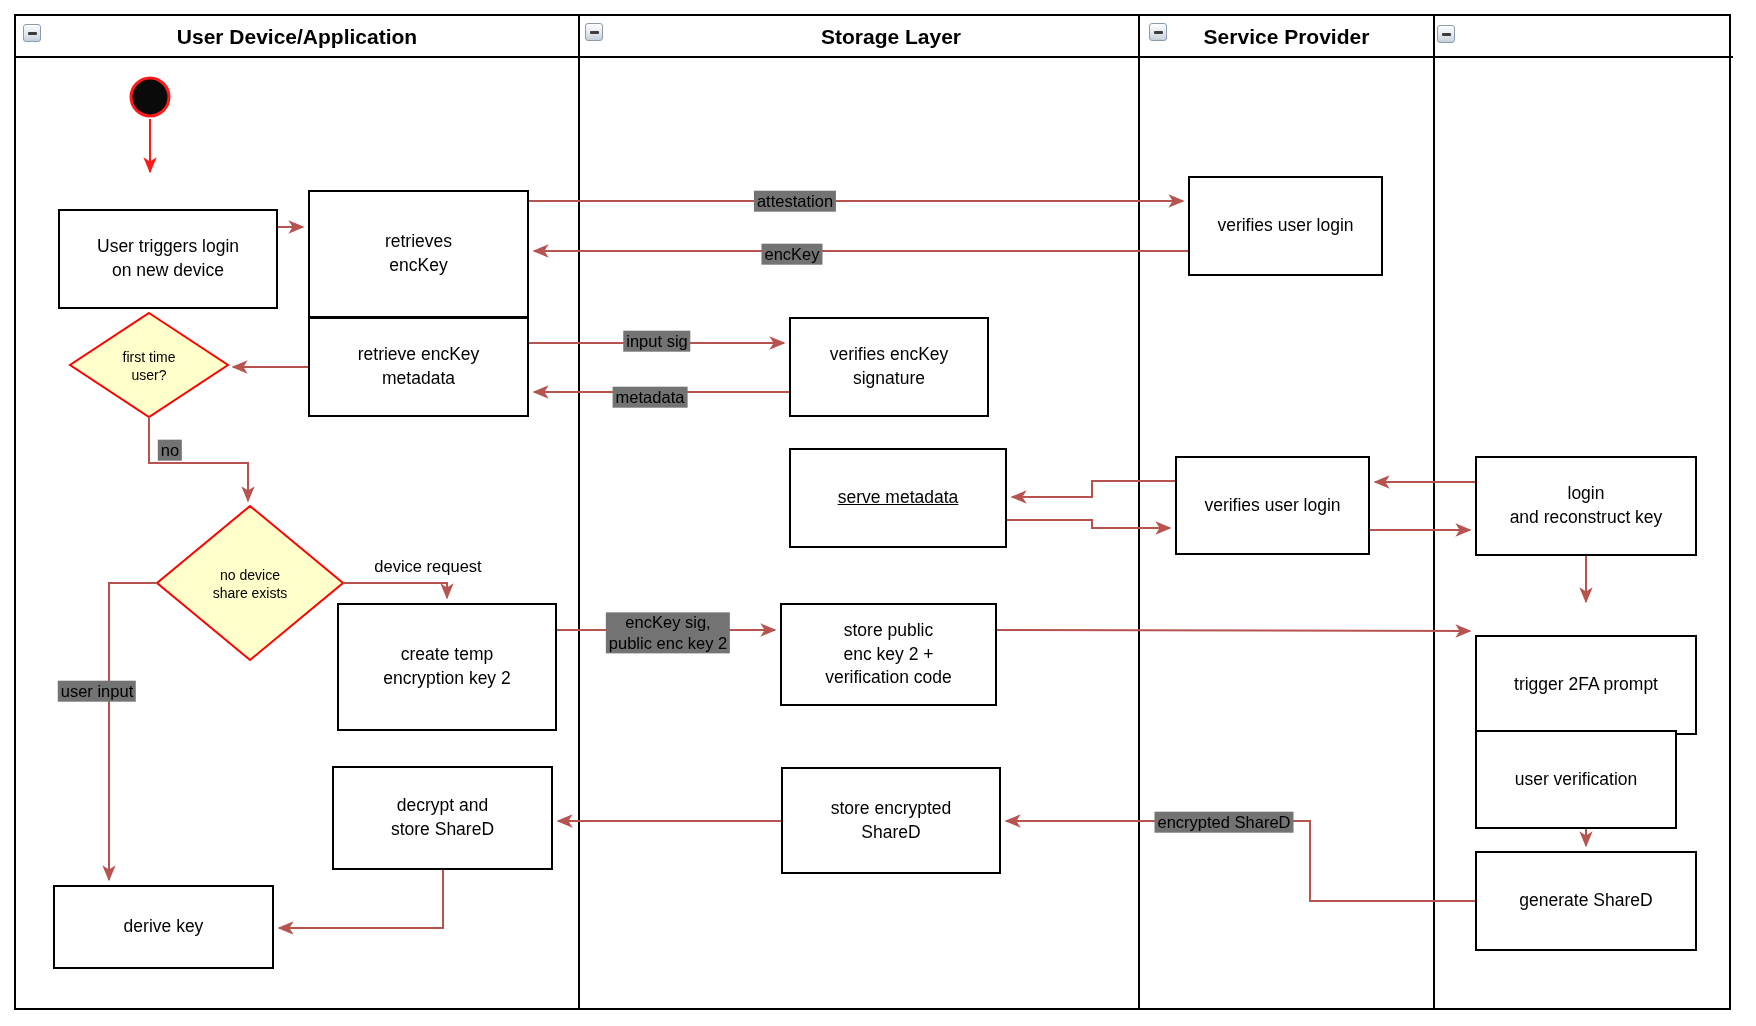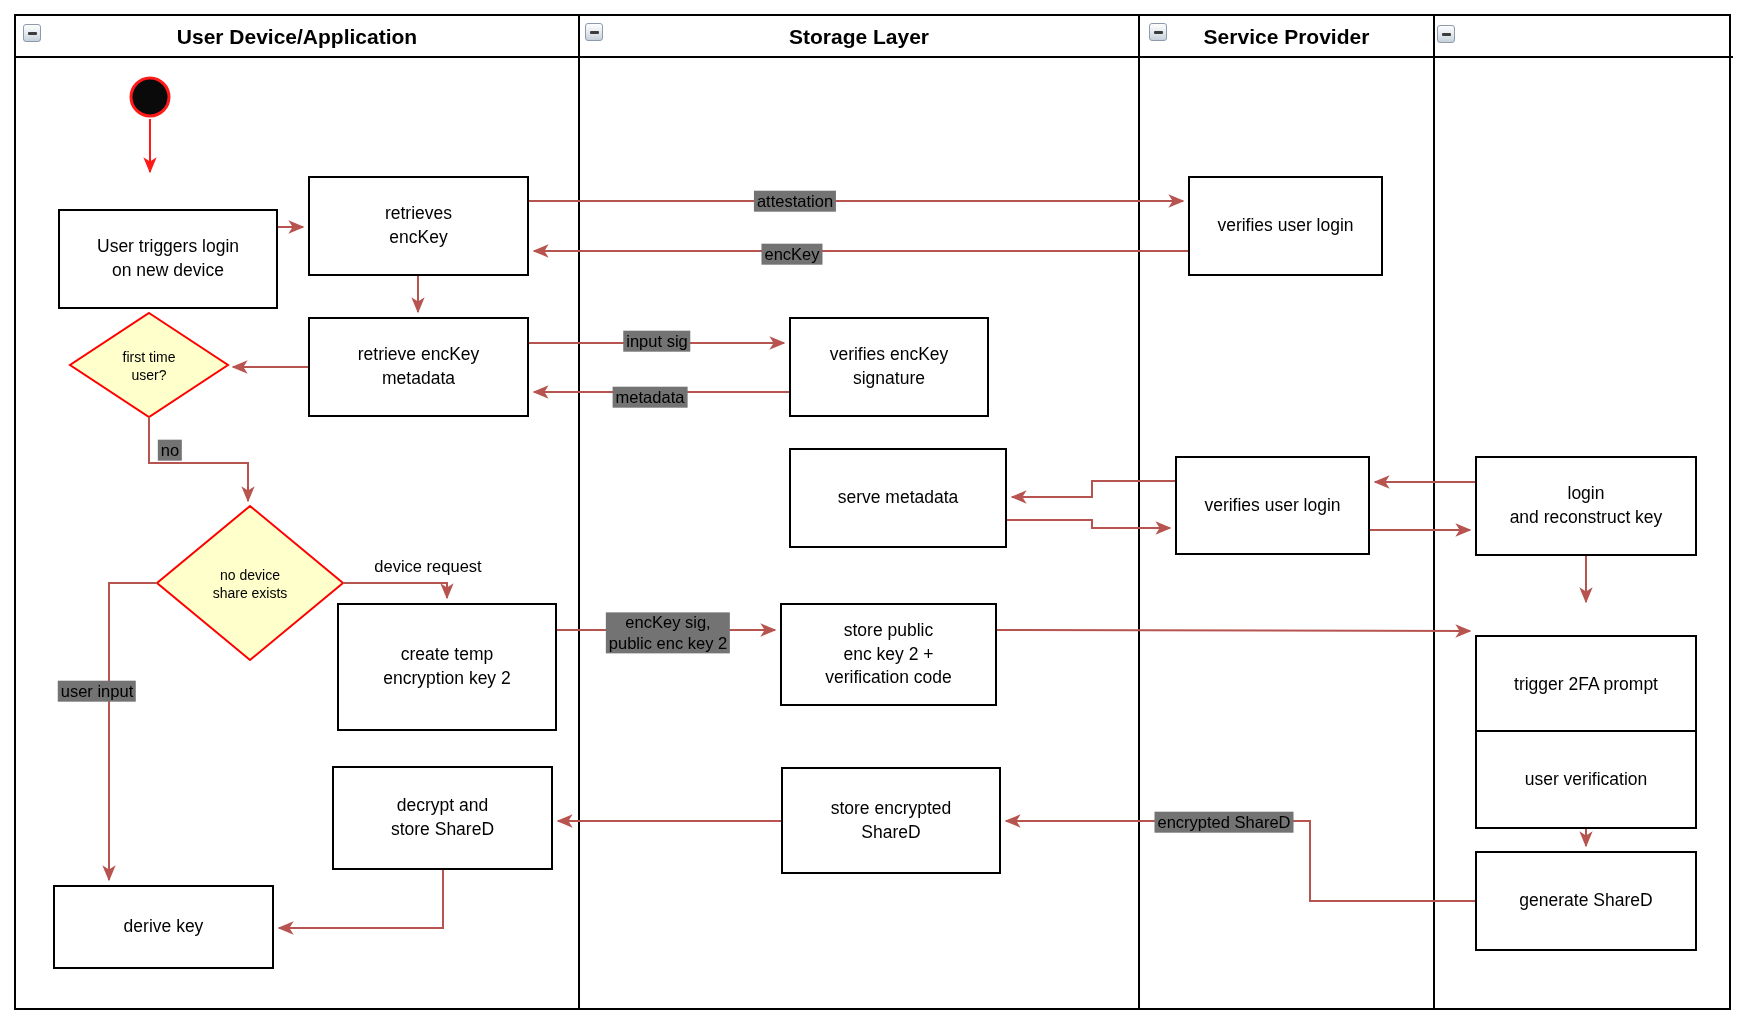--- a/index.html
+++ b/index.html
@@ -31,21 +31,21 @@
 
 <div id="canvas">
 
   <div class="frame"></div>
   <div class="header-line"></div>
   <div class="lane-line" style="left:578px;"></div>
   <div class="lane-line" style="left:1138px;"></div>
   <div class="lane-line" style="left:1433px;"></div>
 
   <div class="lane-title" style="left:16px;width:562px;">User Device/Application</div>
-  <div class="lane-title" style="left:580px;width:558px;">Storage Layer</div>
+  <div class="lane-title" style="left:580px;width:558px;padding-left:32px;">Storage Layer</div>
   <div class="lane-title" style="left:1140px;width:293px;">Service Provider</div>
 
   <div class="collapse" style="left:23px;top:24px;">
       <div class="bar"></div>
     </div>
   <div class="collapse" style="left:585px;top:23px;">
       <div class="bar"></div>
     </div>
   <div class="collapse" style="left:1149px;top:23px;">
       <div class="bar"></div>
@@ -91,46 +91,46 @@
       <path d="M1586 707 L1586 724" marker-end="url(#ah)"></path>
       <path d="M1586 829 L1586 846" marker-end="url(#ah)"></path>
       <path d="M1475 901 L1310 901 L1310 821 L1006 821" marker-end="url(#ah)"></path>
       <path d="M781 821 L558 821" marker-end="url(#ah)"></path>
       <path d="M443 870 L443 928 L279 928" marker-end="url(#ah)"></path>
     </g>
   </svg>
 
   <div class="node" style="left:58px;top:177px;width:220px;height:100px;margin-top:32px;">User triggers login
 on new device</div>
-  <div class="node" style="left:308px;top:176px;width:221px;height:100px;">retrieves
+  <div class="node" style="left:308px;top:190px;width:221px;height:128px;">retrieves
 encKey</div>
   <div class="node" style="left:308px;top:317px;width:221px;height:100px;">retrieve encKey
 metadata</div>
   <div class="node" style="left:337px;top:603px;width:220px;height:128px;">create temp
 encryption key 2</div>
   <div class="node" style="left:332px;top:766px;width:221px;height:104px;">decrypt and
 store ShareD</div>
   <div class="node" style="left:53px;top:885px;width:221px;height:84px;">derive key</div>
 
   <div class="node" style="left:789px;top:317px;width:200px;height:100px;">verifies encKey
 signature</div>
-  <div class="node" style="left:789px;top:448px;width:218px;height:100px;">serve metadata</div>
+  <div class="node" style="left:789px;top:448px;width:218px;height:100px;text-decoration:underline;">serve metadata</div>
   <div class="node" style="left:780px;top:603px;width:217px;height:103px;">store public
 enc key 2 +
 verification code</div>
   <div class="node" style="left:781px;top:767px;width:220px;height:107px;">store encrypted
 ShareD</div>
 
   <div class="node" style="left:1188px;top:176px;width:195px;height:100px;">verifies user login</div>
   <div class="node" style="left:1175px;top:456px;width:195px;height:99px;">verifies user login</div>
 
   <div class="node" style="left:1475px;top:456px;width:222px;height:100px;">login
 and reconstruct key</div>
   <div class="node" style="left:1475px;top:607px;width:222px;height:100px;margin-top:28px;">trigger 2FA prompt</div>
-  <div class="node" style="left:1475px;top:730px;width:222px;height:99px;">user verification</div>
+  <div class="node" style="left:1475px;top:730px;width:202px;height:99px;">user verification</div>
   <div class="node" style="left:1475px;top:851px;width:222px;height:100px;">generate ShareD</div>
 
   <div class="dtext" style="left:149px;top:366px;">first time
 user?</div>
   <div class="dtext" style="left:250px;top:584px;">no device
 share exists</div>
 
   <div class="elabel" style="left:795px;top:201px;">attestation</div>
   <div class="elabel" style="left:792px;top:254px;">encKey</div>
   <div class="elabel" style="left:657px;top:341px;">input sig</div>

